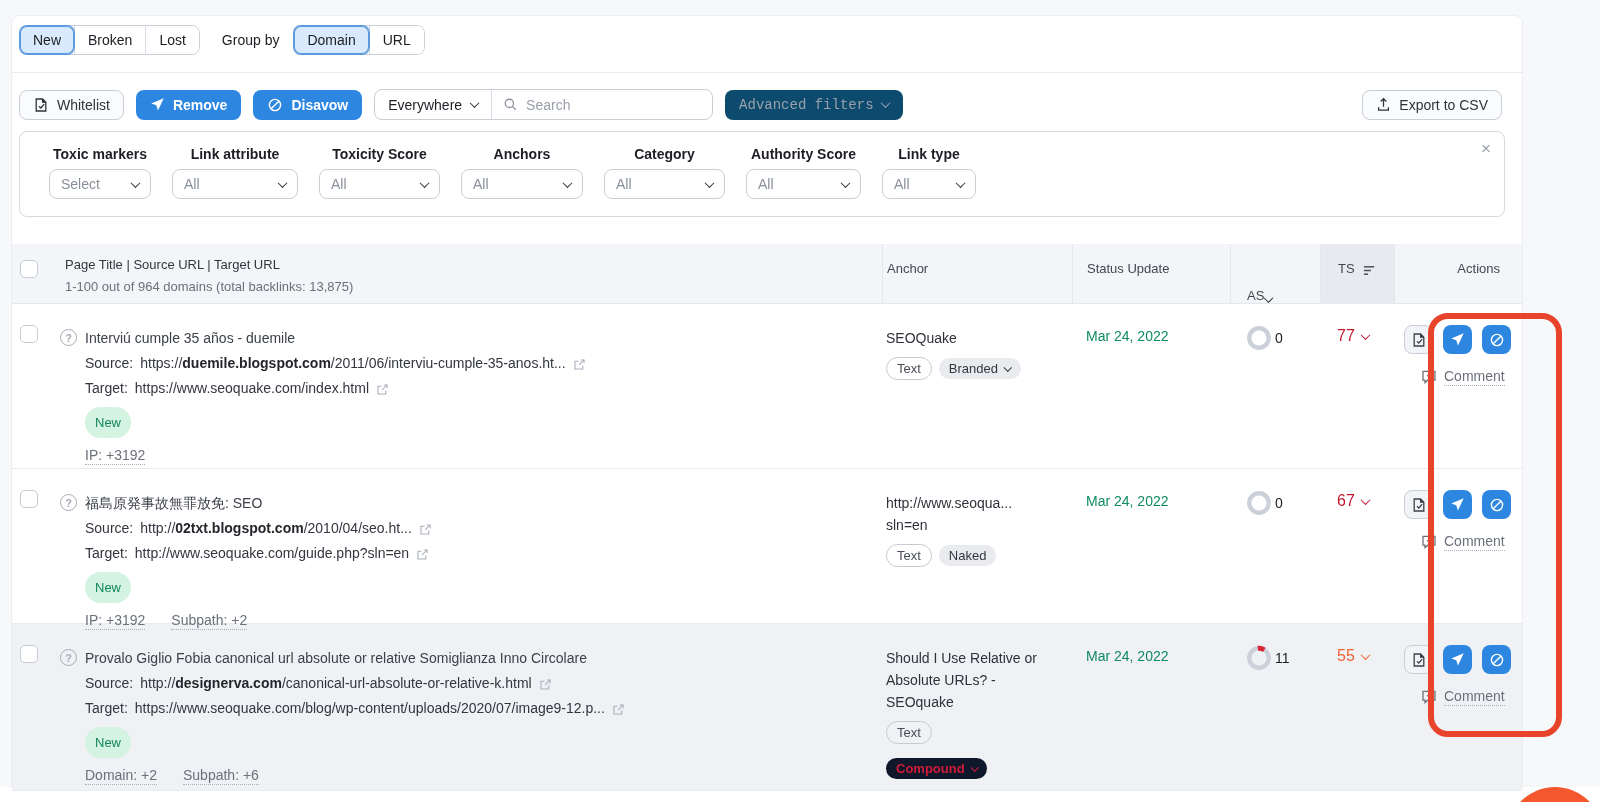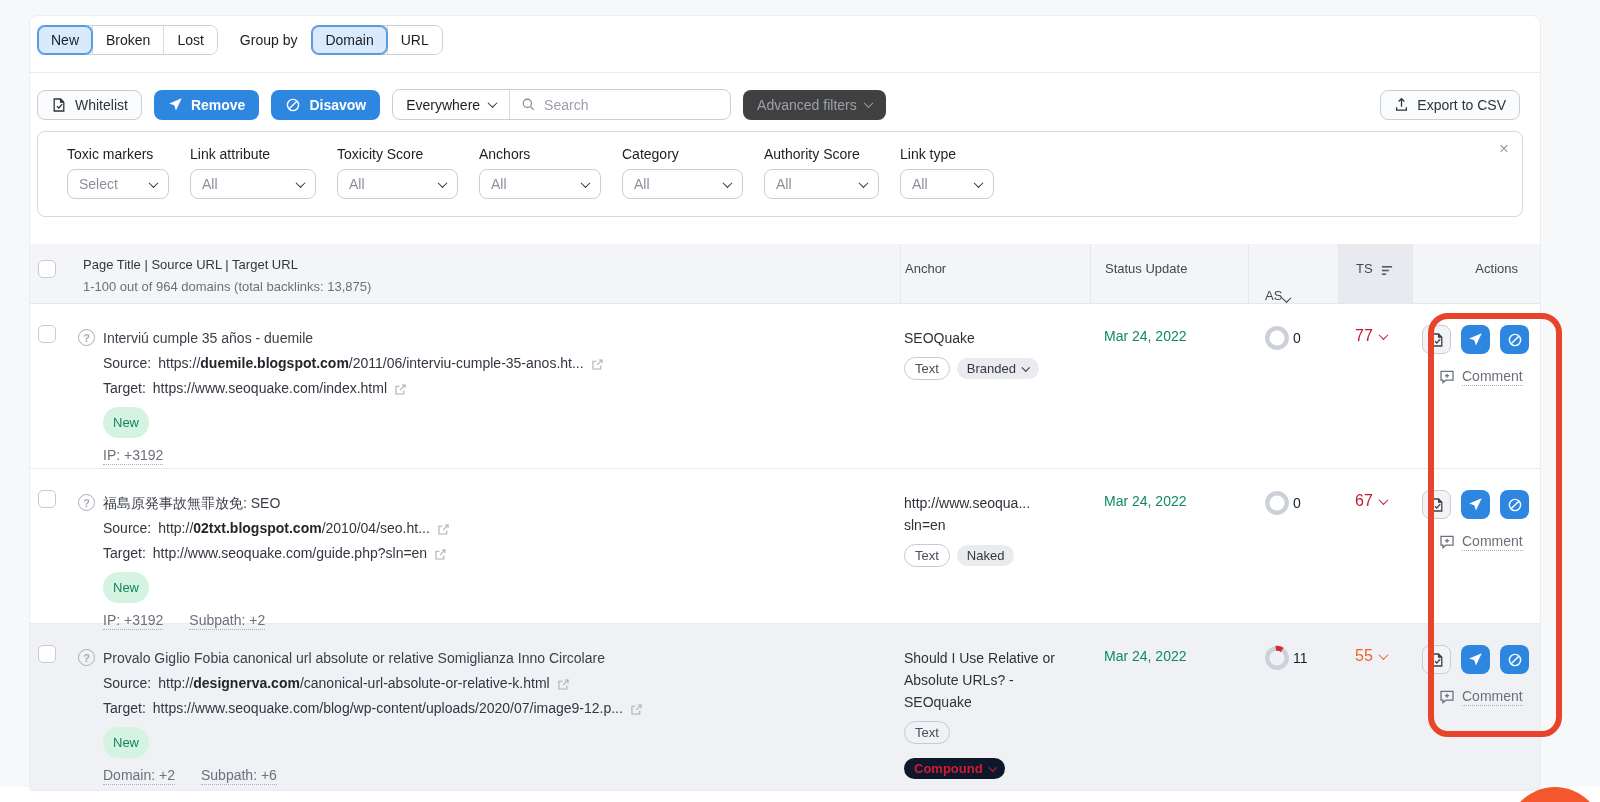--- a/index.html
+++ b/index.html
@@ -1,52 +1,52 @@
 <!DOCTYPE html>
 <html><head>
 <meta charset="utf-8">
 <style>
   * { margin:0; padding:0; box-sizing:border-box; }
   html,body { width:1600px; height:802px; overflow:hidden; background:#ffffff;
     font-family:"Liberation Sans","DejaVu Sans",sans-serif; color:#2f323a; }
   .backdrop { position:absolute; left:0; top:0; width:1600px; height:787px; background:#f7f8fa; }
-  .panel { position:absolute; left:30px; top:16px; width:1510px; height:771px;
+  .panel { position:absolute; left:12px; top:16px; width:1510px; height:771px;
     background:#fff; border-radius:8px 8px 0 0; box-shadow:0 0 0 1px #eceef2; }
 
   
   .toolbar1 { display:flex; align-items:center; margin:9px 20px 0 7px; height:30px; }
   .seg-group { display:flex; border:1px solid #cbcfd7; border-radius:8px; background:#fff; height:30px; }
   .seg { display:flex; align-items:center; padding:0 13px; font-size:14px; color:#1c1e24;
     border-left:1px solid #d9dce2; cursor:pointer; background:#fff; }
   .seg:first-child { border-left:none; border-radius:7px 0 0 7px; }
   .seg:last-child { border-radius:0 7px 7px 0; }
   .seg.selected { background:#d8eafc; box-shadow:0 0 0 1px #5a9ade inset, 0 0 0 1px #5a9ade; border-radius:7px; border-left-color:transparent; position:relative; z-index:1; }
   .groupby { font-size:14px; color:#1c1e24; margin:0 14px 0 22px; }
   .spacer { flex:1; }
   .btn { display:inline-flex; align-items:center; gap:8px; height:30px; padding:0 13px;
     border-radius:8px; font-size:14px; cursor:pointer; border:1px solid transparent; white-space:nowrap; }
   .btn.ghost { background:#fafbfc; border-color:#c9cdd6; color:#2f323a; }
   .btn.blue { background:#2d86e0; color:#fff; font-weight:700; }
-  .btn.disabled { background:#404040; color:#9ba1ac; }
+  .btn.disabled { background:#0c4a6e; color:#9ba1ac;font-family:Liberation Mono, monospace; }
   .date-btn { gap:9px; background:#fff; border-color:#c9cdd6; color:#1c1e24; }
 
   
   .toolbar2 { display:flex; align-items:center; margin:16px 20px 0 7px; height:31px; gap:12px; }
   .divider { height:1px; background:#e8eaee; margin-top:17px; }
   .scope-group { display:flex; align-items:stretch; height:31px; border:1px solid #c9cdd6; border-radius:8px; background:#fff; overflow:hidden; }
   .scope-select { display:flex; align-items:center; gap:9px; padding:0 13px; font-size:14px; color:#1c1e24; border-right:1px solid #d9dce2; cursor:pointer; }
   .search-wrap { display:flex; align-items:center; gap:8px; padding:0 11px; width:220px; }
   .search-wrap input { border:none; outline:none; font-size:14px; width:100%; color:#1c1e24; font-family:inherit; }
   .search-wrap input::placeholder { color:#9aa0ab; }
 
   
   .filterbox { position:relative; margin:11px 17px 0 7px; height:86px; border:1px solid #d6d9df;
     border-radius:8px; display:flex; gap:21px; padding:14px 0 0 29px; }
   .filter-item { display:flex; flex-direction:column; gap:7px; }
-  .filter-item .flabel { font-size:14px; font-weight:400; color:#1c1e24; }
+  .filter-item .flabel { font-size:14px; font-weight:700; color:#1c1e24;text-align:center; }
   .fselect { display:flex; align-items:center; justify-content:space-between; height:30px;
     border:1px solid #c9cdd6; border-radius:8px; background:#fff; padding:0 11px; font-size:14px;
     color:#8a909b; cursor:pointer; }
   .filter-close { position:absolute; right:13px; top:8px; font-size:17px; color:#9aa0ab; cursor:pointer; line-height:1; }
 
   
   .chev { width:7px; height:7px; border-right:1.8px solid currentColor; border-bottom:1.8px solid currentColor;
     transform:rotate(45deg) translate(-1px,-1px); display:inline-block; flex:none; }
   .chev.dark { color:#30333a; }
 

